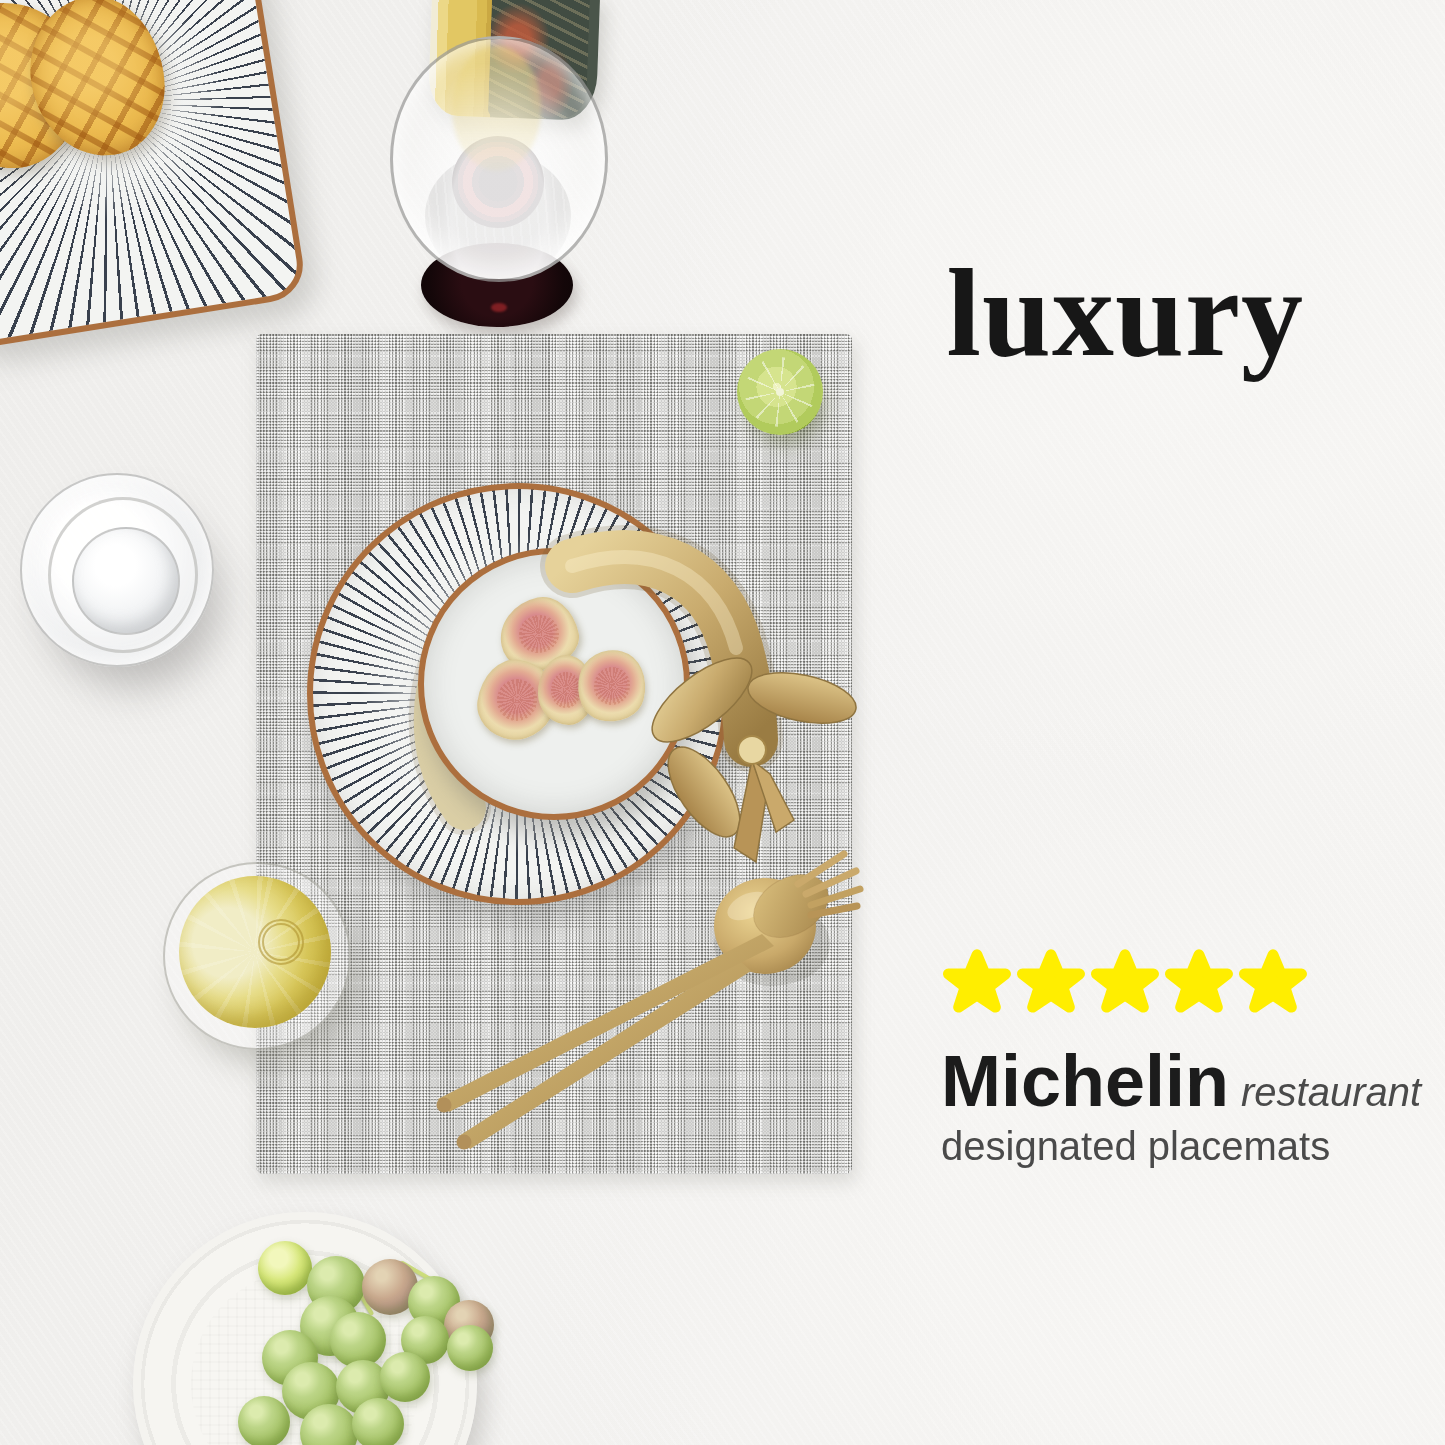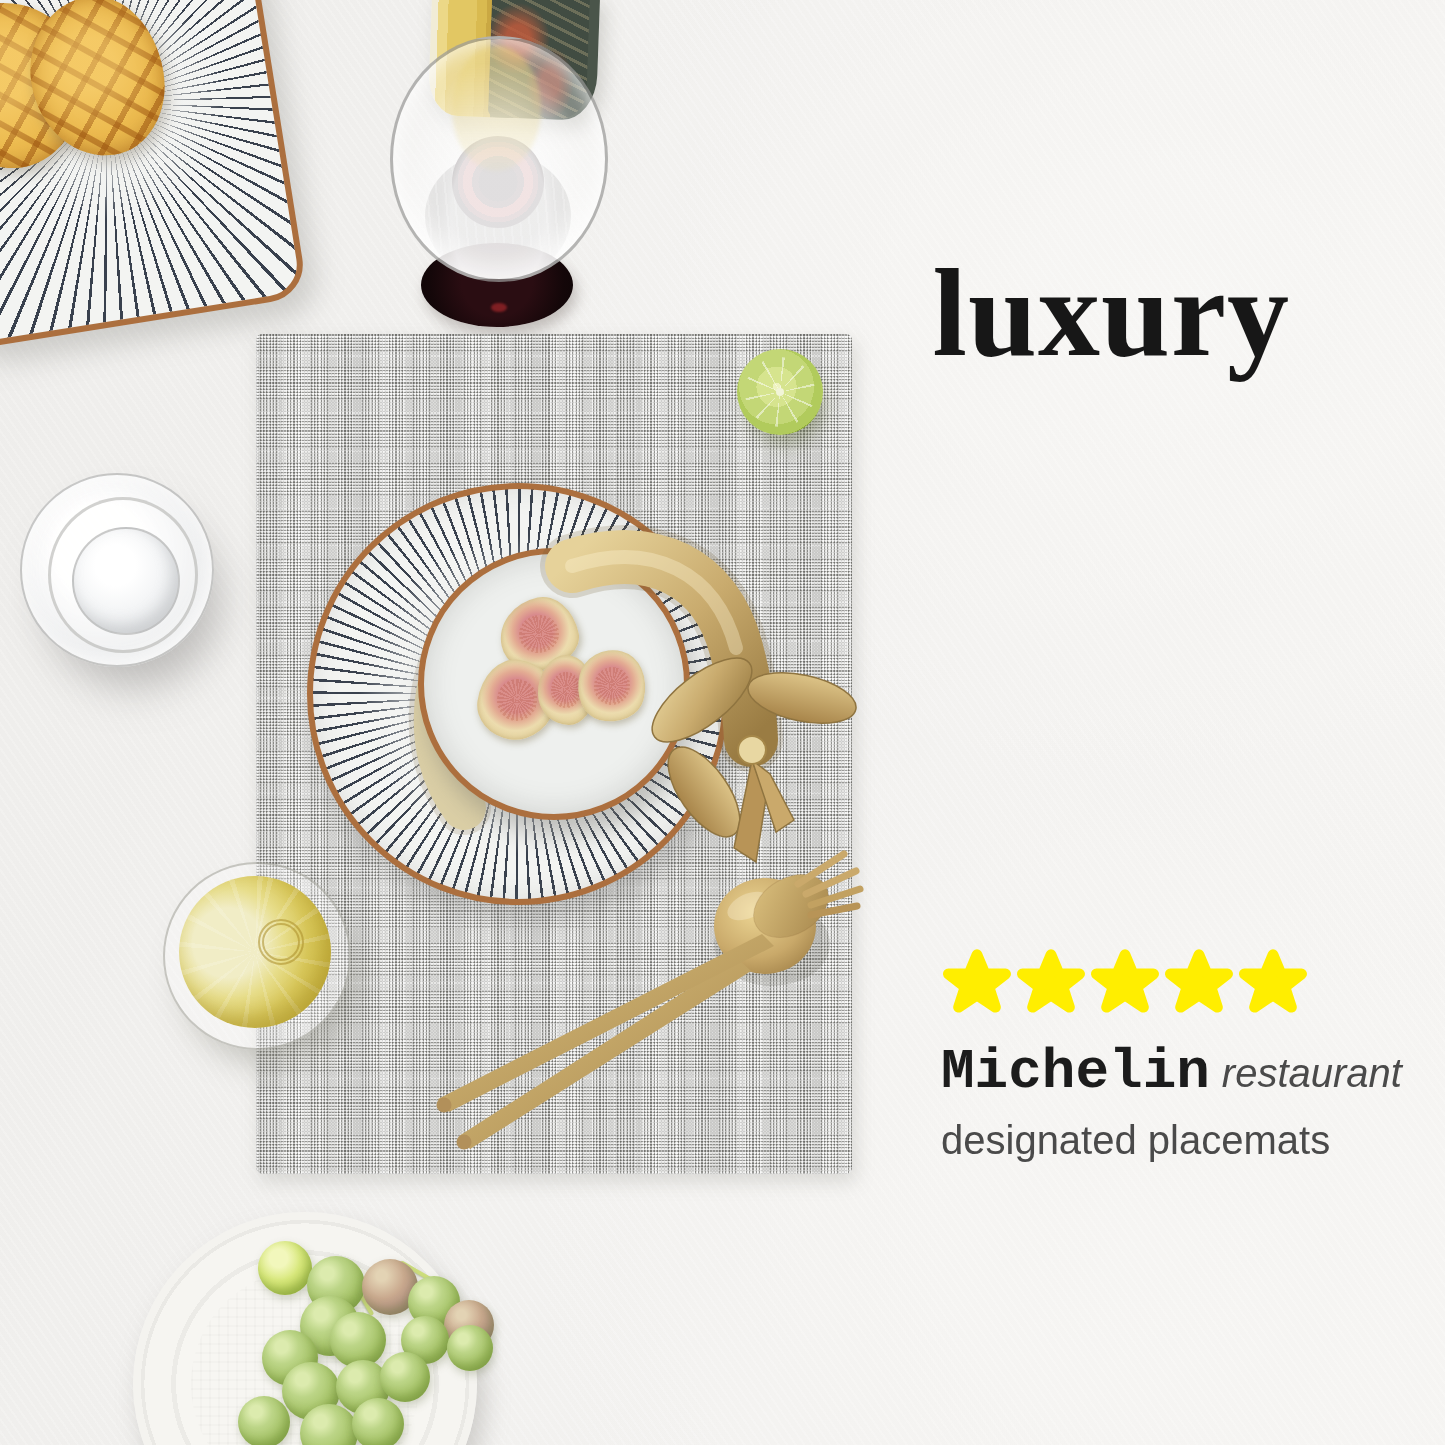--- a/index.html
+++ b/index.html
@@ -221,41 +221,41 @@
   .grape.bright{
     background:radial-gradient(circle at 38% 32%, #f2f7bc 0 18%, #d8e87c 45%, #bcd356 75%, #9ab83c 100%);
   }
   .stem{height:4px;border-radius:2px;background:#cfe07e;box-shadow:0 1px 2px rgba(90,110,40,.4);}
 
   
   .layer-svg{left:0;top:0;width:1445px;height:1445px;pointer-events:none;}
 
   
   .headline{
-    right:155px;top:252px;
+    right:141px;top:252px;
     font-family:"Liberation Serif", serif;
     font-weight:600;font-size:124px;line-height:1;
     color:#171717;letter-spacing:1px;
   }
   .subheadline{
     right:155px;top:418px;
     font-size:54px;line-height:1;font-weight:400;
     color:#2d2d2d;letter-spacing:10px;margin-right:-10px;text-align:right;
   }
   .rating-caption{left:941px;top:948px;width:460px;}
   .stars{display:flex;gap:2px;height:70px;}
   .stars svg{width:72px;height:68px;}
   .stars polygon{fill:var(--star-yellow,#ffee00);stroke:var(--star-yellow,#ffee00);stroke-width:16;stroke-linejoin:round;}
   .caption-line1{margin-top:22px;white-space:nowrap;}
   .caption-brand{
-    font-family:Liberation Mono, monospace;font-weight:700;
-    font-size:56px;color:#1c1c1c;
+    font-family:Liberation Sans, sans-serif;font-weight:700;
+    font-size:72px;color:#1c1c1c;
   }
   .caption-suffix{font-size:40px;color:#4a4a4a;margin-left:12px;font-style:italic;}
-  .caption-line2{font-size:40px;color:#4a4a4a;margin-top:14px;line-height:1.1;}
+  .caption-line2{font-size:40px;color:#4a4a4a;margin-top:2px;line-height:1.1;}
 </style>
 </head>
 <body>
 
 <div class="scene">
 
   <div class="abs square-plate">
     <div class="abs waffle waffle-a"></div>
     <div class="abs waffle waffle-b"></div>
   </div>

